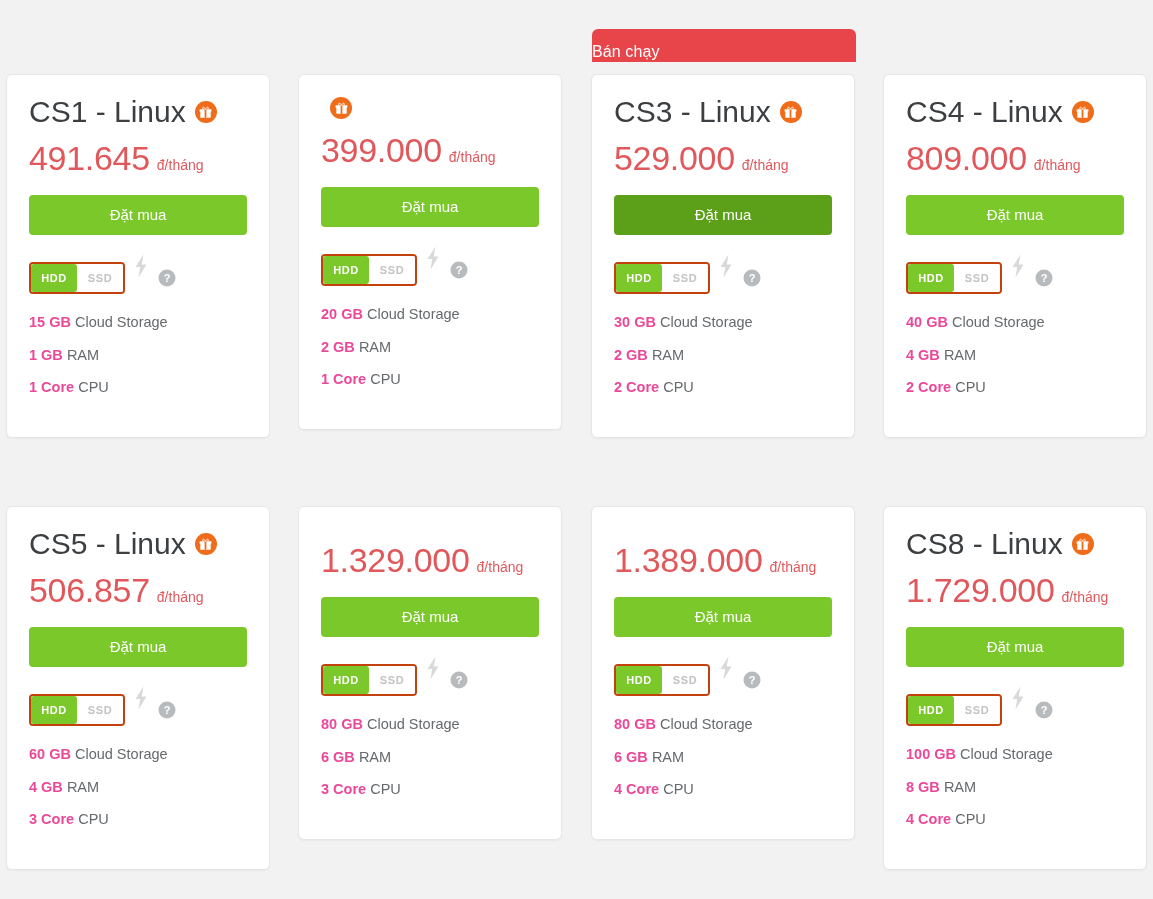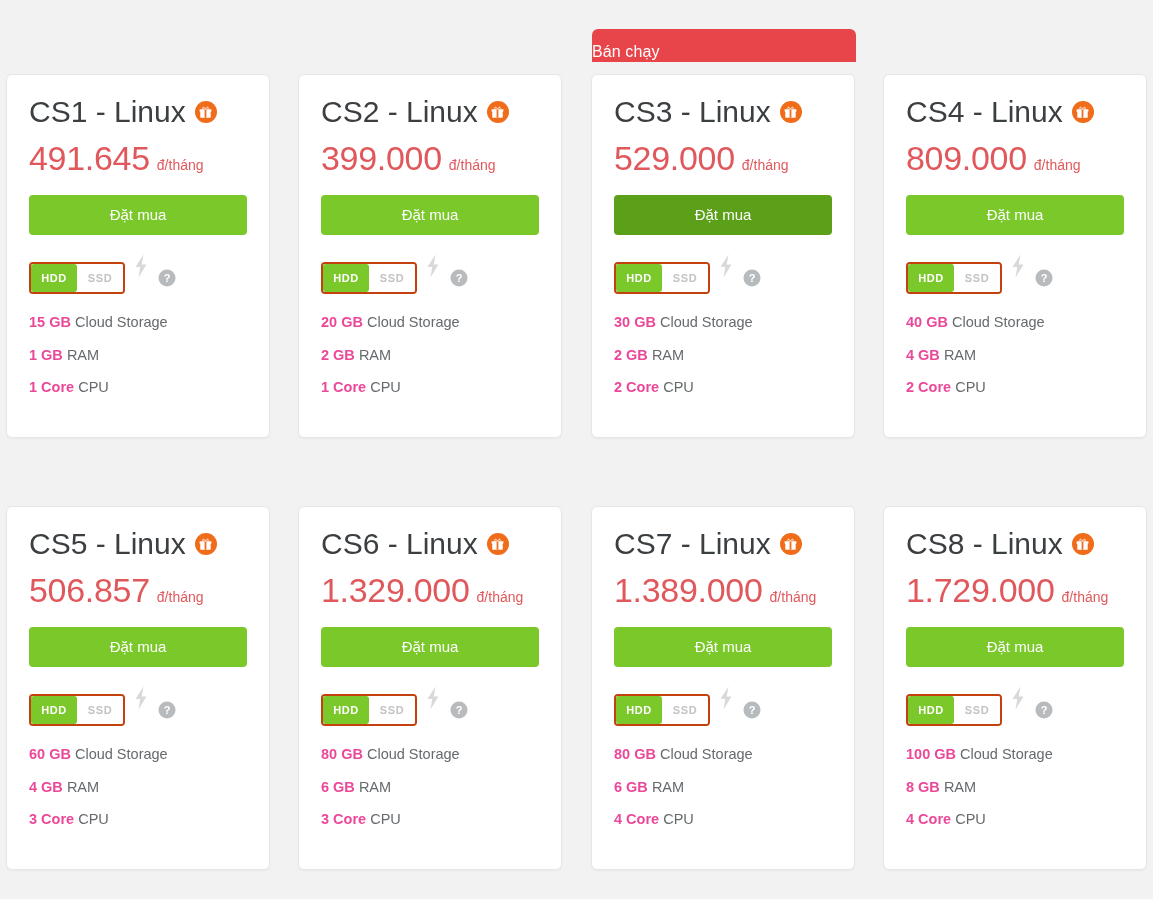--- a/index.html
+++ b/index.html
@@ -225,21 +225,20 @@
         <ul class="specs">
           <li><b>15 GB</b> <span>Cloud Storage</span></li>
           <li><b>1 GB</b> <span>RAM</span></li>
           <li><b>1 Core</b> <span>CPU</span></li>
         </ul>
       </div>
     </div>
     <div class="card" style="left: 298px; top: 74px;">
       <div class="card-inner">
         <h3 class="plan-title">
-          <span>CS2 - Linux</span>
           <span class="gift-icon">
             <svg width="13" height="13" viewBox="0 0 16 16" aria-hidden="true">
               <rect x="1.6" y="6.3" width="12.8" height="8.2" rx="0.7" fill="#ffffff"></rect>
               <rect x="0.7" y="4.0" width="14.6" height="3.1" rx="0.6" fill="#ffffff"></rect>
               <rect x="6.9" y="4.0" width="2.2" height="10.5" fill="#ef6c1a"></rect>
               <path d="M8 4.0C7.2 2.3 6.2 1.2 5.1 1.6c-1 .4-.8 1.8.4 2.2" fill="none" stroke="#ffffff" stroke-width="1.1"></path>
               <path d="M8 4.0c.8-1.7 1.8-2.8 2.9-2.4 1 .4.8 1.8-.4 2.2" fill="none" stroke="#ffffff" stroke-width="1.1"></path>
             </svg>
           </span>
         </h3>
@@ -381,32 +380,20 @@
         </div>
         <ul class="specs">
           <li><b>60 GB</b> <span>Cloud Storage</span></li>
           <li><b>4 GB</b> <span>RAM</span></li>
           <li><b>3 Core</b> <span>CPU</span></li>
         </ul>
       </div>
     </div>
     <div class="card" style="left: 298px; top: 506px;">
       <div class="card-inner">
-        <h3 class="plan-title">
-          <span>CS6 - Linux</span>
-          <span class="gift-icon">
-            <svg width="13" height="13" viewBox="0 0 16 16" aria-hidden="true">
-              <rect x="1.6" y="6.3" width="12.8" height="8.2" rx="0.7" fill="#ffffff"></rect>
-              <rect x="0.7" y="4.0" width="14.6" height="3.1" rx="0.6" fill="#ffffff"></rect>
-              <rect x="6.9" y="4.0" width="2.2" height="10.5" fill="#ef6c1a"></rect>
-              <path d="M8 4.0C7.2 2.3 6.2 1.2 5.1 1.6c-1 .4-.8 1.8.4 2.2" fill="none" stroke="#ffffff" stroke-width="1.1"></path>
-              <path d="M8 4.0c.8-1.7 1.8-2.8 2.9-2.4 1 .4.8 1.8-.4 2.2" fill="none" stroke="#ffffff" stroke-width="1.1"></path>
-            </svg>
-          </span>
-        </h3>
         <div class="price-row">
           <span class="price-amount">1.329.000</span>
           <span class="price-unit">đ/tháng</span>
         </div>
         <button class="buy-btn">Đặt mua</button>
         <div class="storage-row">
           <div class="toggle">
             <span class="opt active">HDD</span>
             <span class="opt inactive">SSD</span>
           </div>
@@ -420,32 +407,20 @@
         </div>
         <ul class="specs">
           <li><b>80 GB</b> <span>Cloud Storage</span></li>
           <li><b>6 GB</b> <span>RAM</span></li>
           <li><b>3 Core</b> <span>CPU</span></li>
         </ul>
       </div>
     </div>
     <div class="card" style="left: 591px; top: 506px;">
       <div class="card-inner">
-        <h3 class="plan-title">
-          <span>CS7 - Linux</span>
-          <span class="gift-icon">
-            <svg width="13" height="13" viewBox="0 0 16 16" aria-hidden="true">
-              <rect x="1.6" y="6.3" width="12.8" height="8.2" rx="0.7" fill="#ffffff"></rect>
-              <rect x="0.7" y="4.0" width="14.6" height="3.1" rx="0.6" fill="#ffffff"></rect>
-              <rect x="6.9" y="4.0" width="2.2" height="10.5" fill="#ef6c1a"></rect>
-              <path d="M8 4.0C7.2 2.3 6.2 1.2 5.1 1.6c-1 .4-.8 1.8.4 2.2" fill="none" stroke="#ffffff" stroke-width="1.1"></path>
-              <path d="M8 4.0c.8-1.7 1.8-2.8 2.9-2.4 1 .4.8 1.8-.4 2.2" fill="none" stroke="#ffffff" stroke-width="1.1"></path>
-            </svg>
-          </span>
-        </h3>
         <div class="price-row">
           <span class="price-amount">1.389.000</span>
           <span class="price-unit">đ/tháng</span>
         </div>
         <button class="buy-btn">Đặt mua</button>
         <div class="storage-row">
           <div class="toggle">
             <span class="opt active">HDD</span>
             <span class="opt inactive">SSD</span>
           </div>

